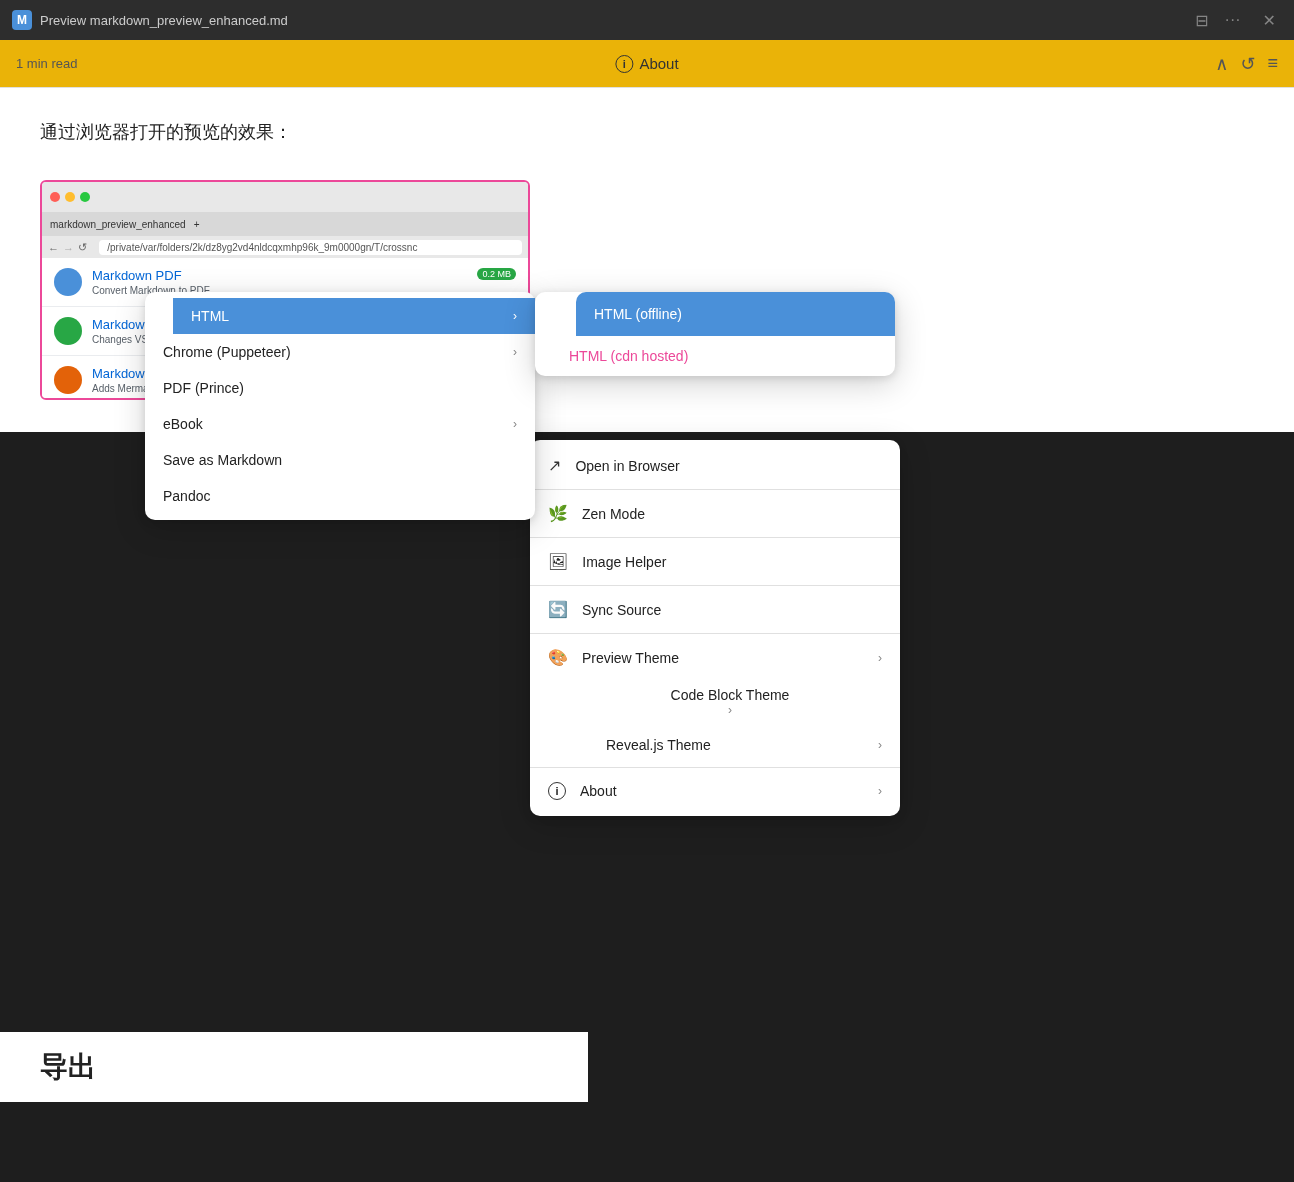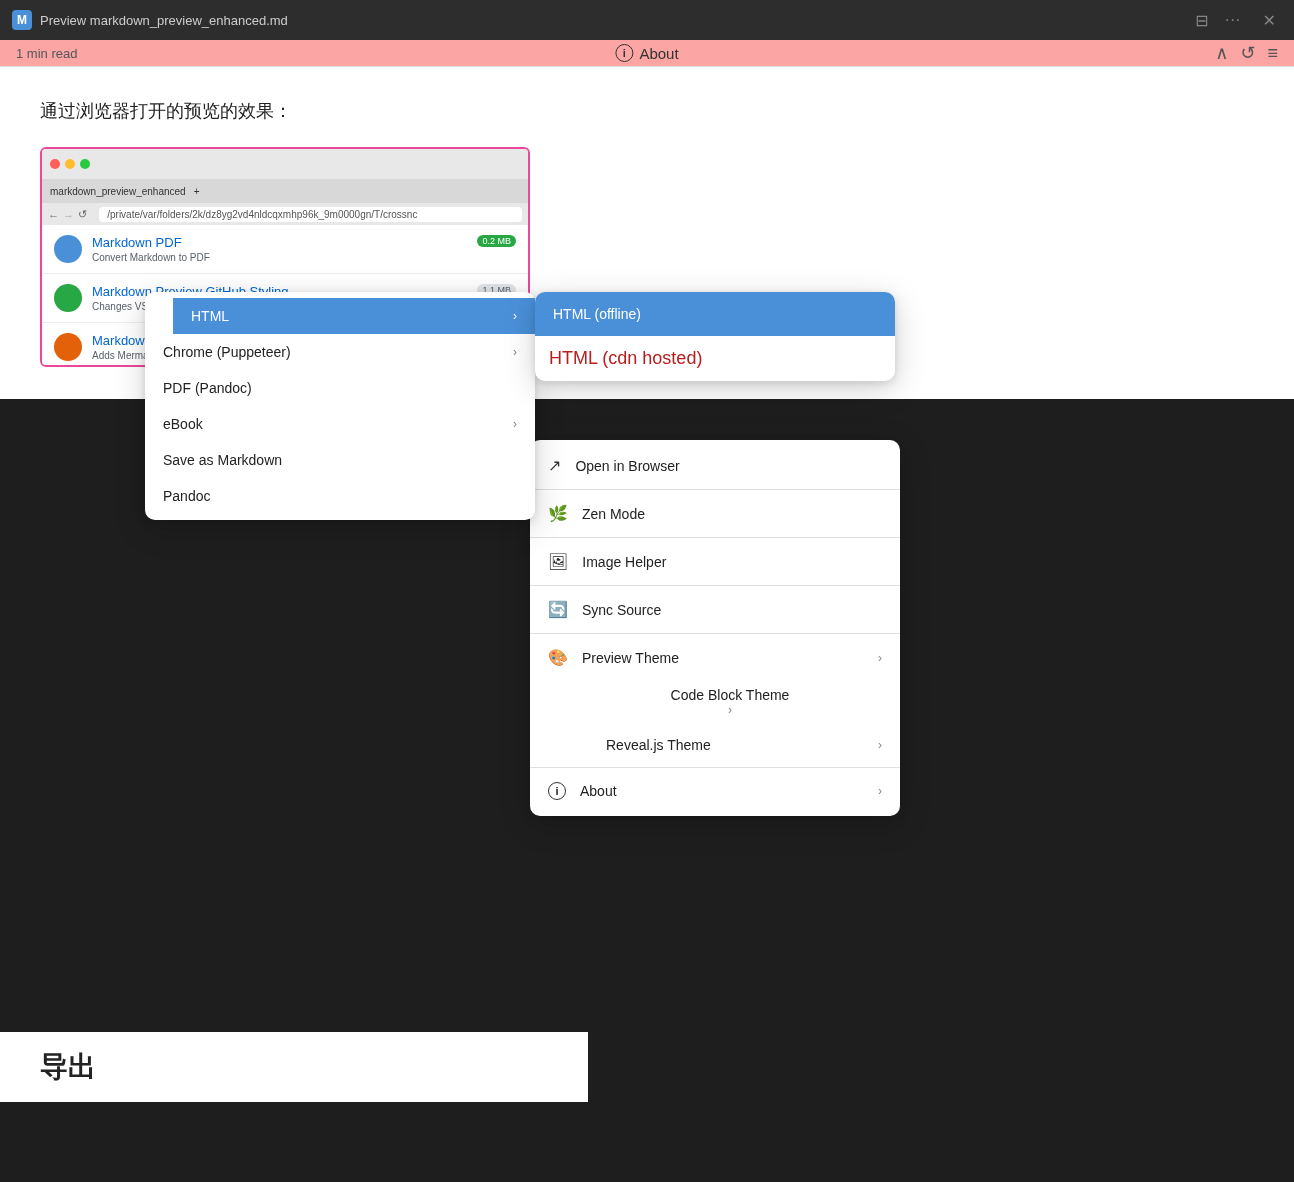--- a/index.html
+++ b/index.html
@@ -42,22 +42,22 @@
     }
     .title-bar-right {
       display: flex; gap: 16px; align-items: center;
     }
     .title-bar-right span {
       color: #858585; font-size: 16px; cursor: pointer;
     }
 
     
     .preview-toolbar {
-      background: #fca5a5;
-      height: 27px;
+      background: #eab308;
+      height: 48px;
       display: flex;
       align-items: center;
       padding: 0 16px;
       border-bottom: 1px solid #e0e0e0;
       position: relative;
     }
     .read-time {
       color: #555;
       font-size: 13px;
     }
@@ -78,21 +78,21 @@
 
     
     .main-content {
       background: #ffffff;
       padding: 32px 40px;
       min-height: 200px;
     }
     .main-text {
       font-size: 18px;
       color: #222;
-      margin-bottom: 24px;
+      margin-bottom: 36px;
     }
 
     
     .screenshot-area {
       display: flex;
       gap: 0;
       position: relative;
     }
     .browser-mockup {
       width: 490px;
@@ -175,31 +175,32 @@
       position: absolute;
       left: 530px;
       top: 160px;
       width: 360px;
       background: white;
       border-radius: 10px;
       box-shadow: 0 8px 32px rgba(0,0,0,0.18), 0 2px 8px rgba(0,0,0,0.12);
       z-index: 101;
     }
     .submenu-item {
-      padding: 12px 14px;
-      font-size: 18px;
-      color: #b91c1c;
+      padding: 12px 34px;
+      font-size: 14px;
+      color: #ec4899;
       cursor: pointer;
     }
     .submenu-item:first-child {
       background: #4a90d9;
       color: white;
       border-radius: 10px 10px 0 0;
       padding: 14px 18px;
       font-size: 14px;
+      margin-left: 41px;
     }
 
     
     .gh-list { background: #fff; }
     .gh-item {
       display: flex; align-items: flex-start; padding: 10px 12px;
       border-bottom: 1px solid #eaecef; gap: 10px;
     }
     .gh-avatar {
       width: 28px; height: 28px; border-radius: 50%; background: #ccc; flex-shrink: 0;
@@ -306,21 +307,21 @@
 
   <div class="menu-item active">
     <span class="menu-item-label">HTML</span>
     <span class="menu-chevron">›</span>
   </div>
   <div class="menu-item">
     <span class="menu-item-label">Chrome (Puppeteer)</span>
     <span class="menu-chevron">›</span>
   </div>
   <div class="menu-item">
-    <span class="menu-item-label">PDF (Pandoc)</span>
+    <span class="menu-item-label">PDF (Prince)</span>
   </div>
   <div class="menu-item">
     <span class="menu-item-label">eBook</span>
     <span class="menu-chevron">›</span>
   </div>
   <div class="menu-item">
     <span class="menu-item-label">Save as Markdown</span>
   </div>
   <div class="menu-item">
     <span class="menu-item-label">Pandoc</span>

